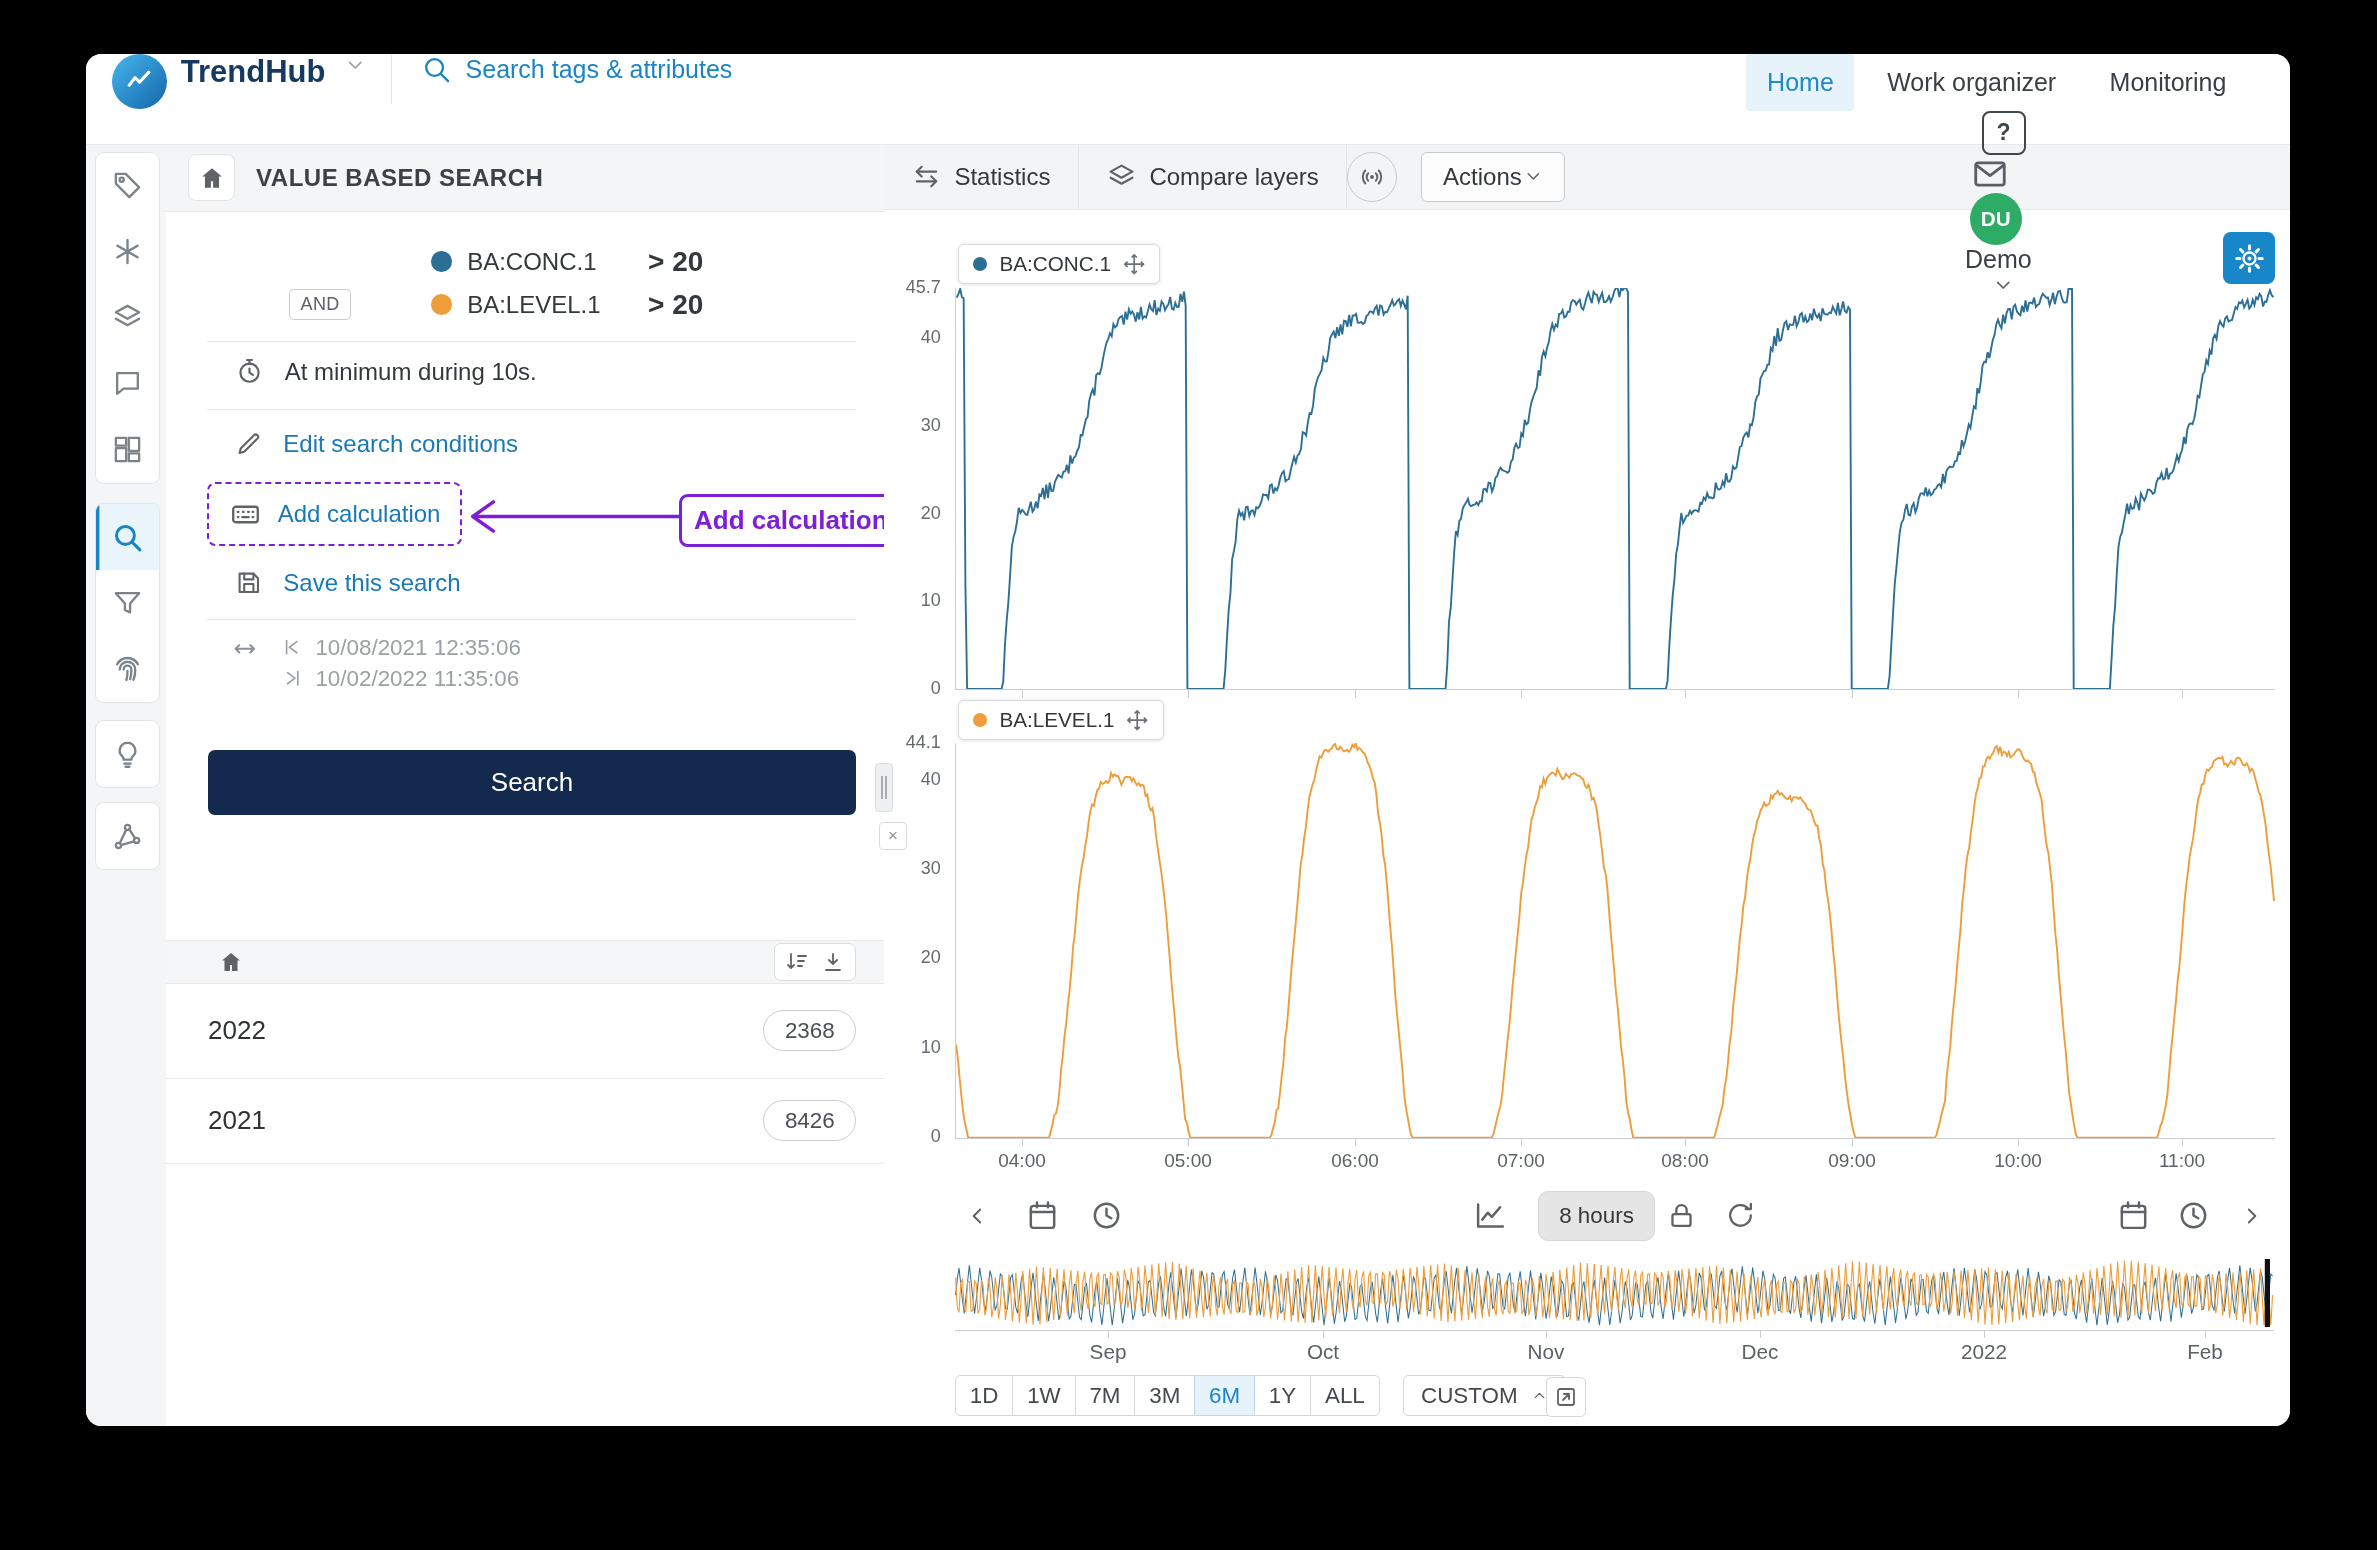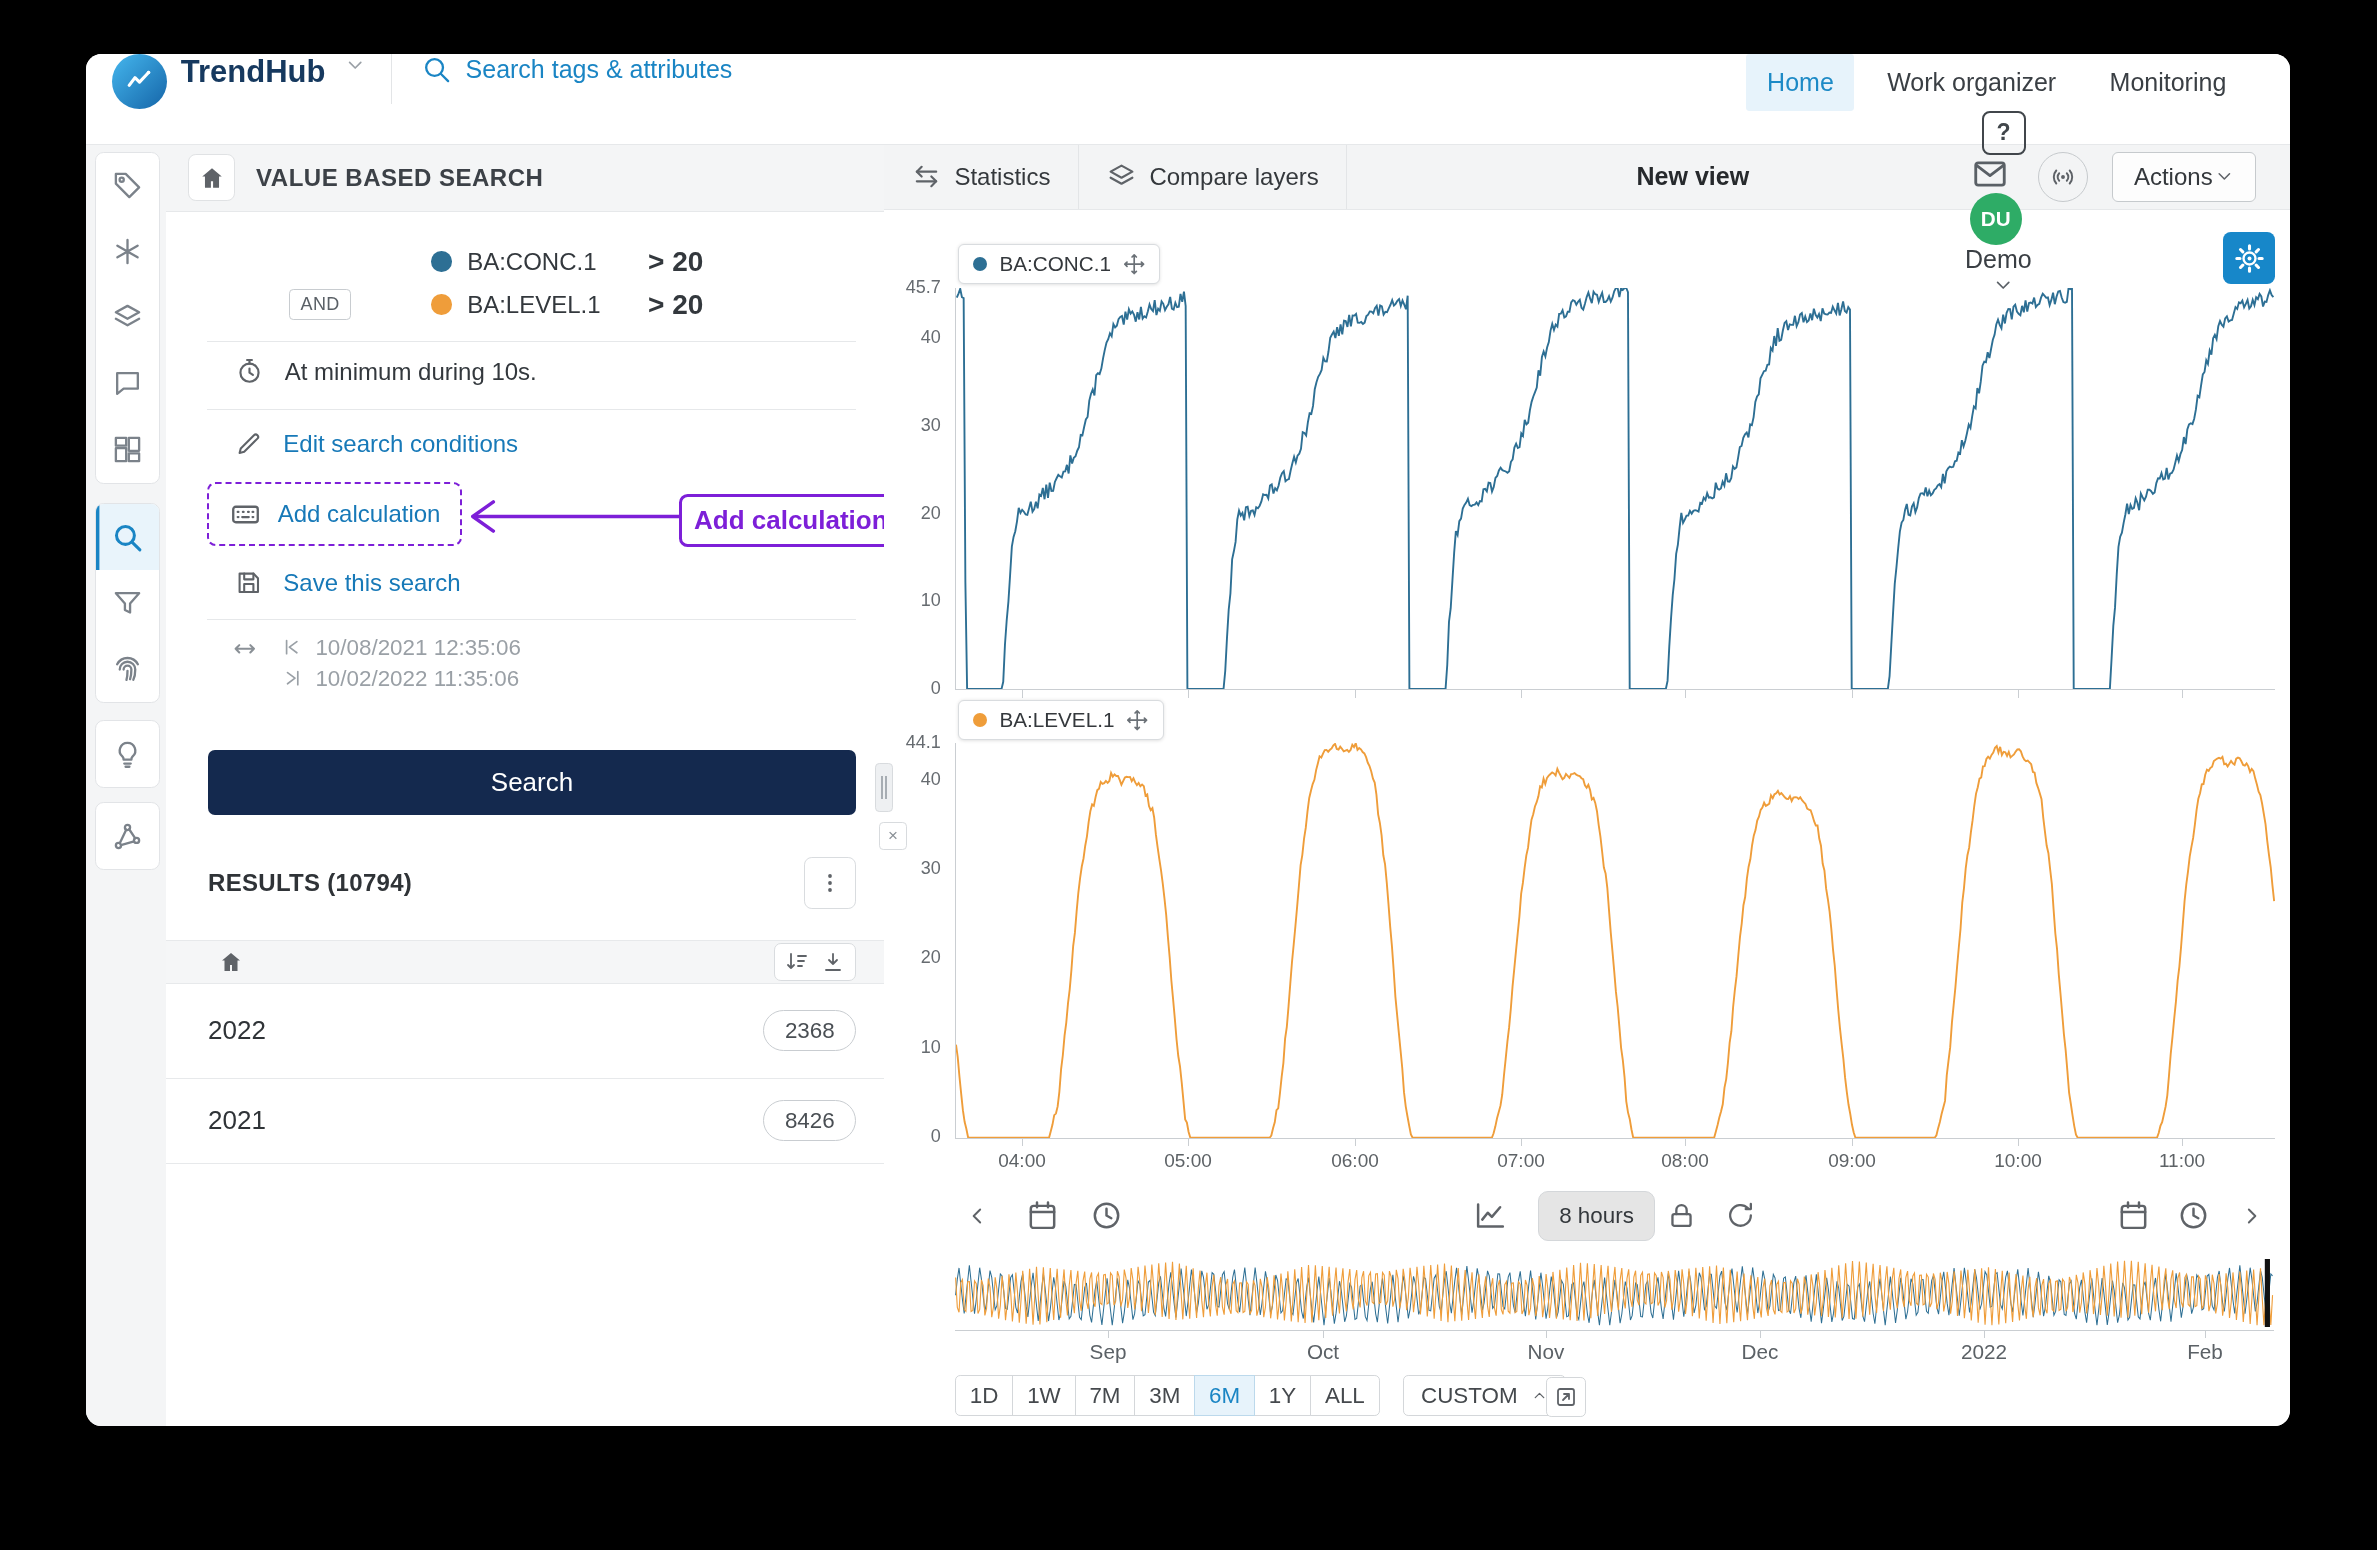--- a/index.html
+++ b/index.html
@@ -335,30 +335,20 @@
     <div class="range-row" style="top:519px;padding-left:115px;">
       <svg class="ic" width="22.4" height="22.4" viewBox="0 0 24 24" style="color:#9aa0a6">
           <path d="M18 5v14"></path>
           <path d="M7 6l8 6-8 6"></path>
         </svg>
       <span class="dt">10/02/2022 11:35:06</span>
     </div>
 
     <button class="search-btn">Search</button>
 
-    <div class="results-header">
-      <span class="results-title">RESULTS (10794)</span>
-      <div class="kebab-btn">
-        <svg width="24" height="24" viewBox="0 0 24 24">
-          <circle cx="12" cy="5" r="1.9" fill="currentColor"></circle>
-            <circle cx="12" cy="12" r="1.9" fill="currentColor"></circle>
-            <circle cx="12" cy="19" r="1.9" fill="currentColor"></circle>
-        </svg>
-      </div>
-    </div>
 
     <div class="table-header">
       <svg class="abs" style="left:53px;top:8.6px;" width="24" height="24" viewBox="0 0 24 24">
         <path d="M12 3 3 10.5h2.5V21h5.5v-6h2v6h5.5V10.5H21L12 3z" fill="currentColor"></path>
       </svg>
       <div class="sort-box">
         <svg class="ic" width="24" height="24" viewBox="0 0 24 24">
           <path d="M6 4v14m0 0-3-3m3 3 3-3"></path>
             <path d="M13 6h8M13 11h6M13 16h4"></path>
         </svg>
@@ -396,21 +386,20 @@
         </svg>
         <span>Statistics</span>
       </div>
       <div class="tb-seg">
         <svg class="ic gray-ic" width="29" height="29" viewBox="0 0 24 24">
           <path d="M12 3l9 5-9 5-9-5 9-5z"></path>
             <path d="M3 13l9 5 9-5"></path>
         </svg>
         <span>Compare layers</span>
       </div>
-      <div class="view-title">New view</div>
       <div class="live-btn">
         <svg class="ic" width="26" height="26" viewBox="0 0 24 24">
           <circle cx="12" cy="12" r="1.8" fill="currentColor" stroke="none"></circle>
           <path d="M8.5 15.5a5 5 0 0 1 0-7M15.5 8.5a5 5 0 0 1 0 7M5.8 18a9 9 0 0 1 0-12M18.2 6a9 9 0 0 1 0 12"></path>
         </svg>
       </div>
       <div class="actions-btn">
         <span>Actions</span>
         <svg class="ic" width="20.7" height="20.7" viewBox="0 0 24 24" style="color:#5f6368">
             <path d="M6 9l6 6 6-6"></path>

